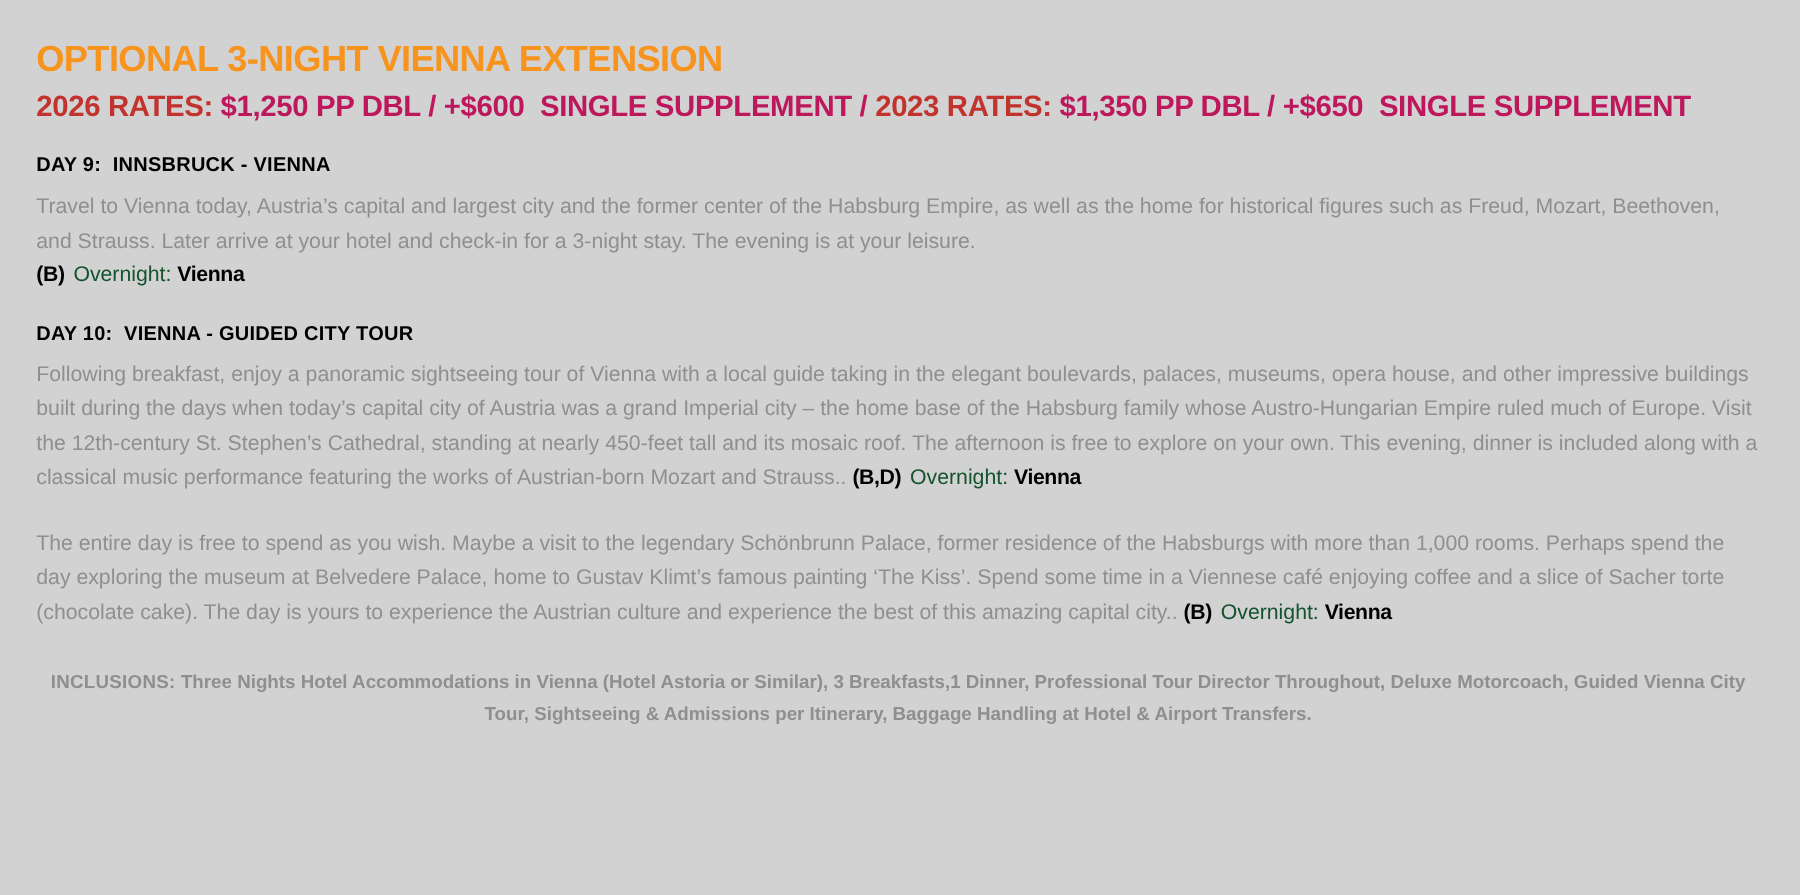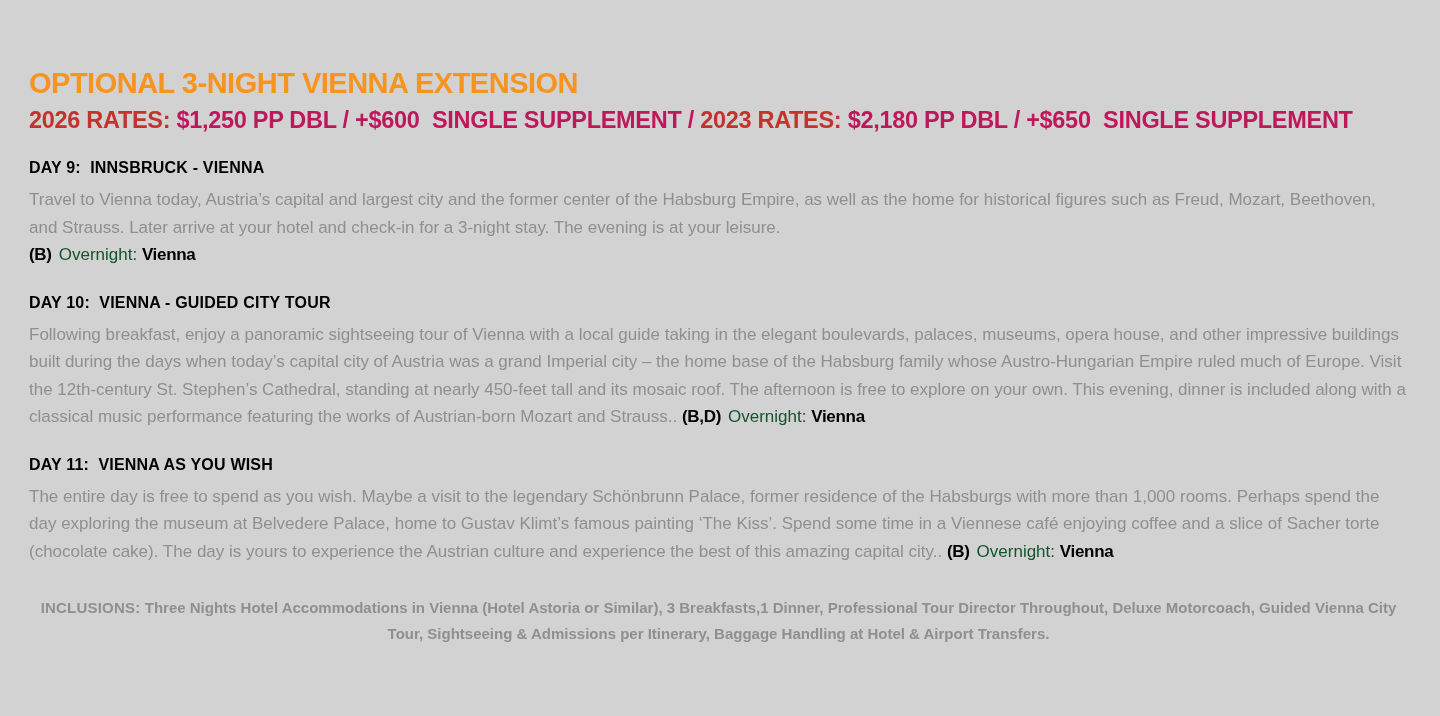--- a/index.html
+++ b/index.html
@@ -7,23 +7,22 @@
     padding: 0;
     background: #d2d2d3;
     font-family: "Liberation Sans", sans-serif;
   }
   .page {
     position: relative;
     width: 1440px;
     height: 657px;
     background: #d2d2d3;
     box-sizing: border-box;
-    padding: 48px 32px 0 29px;
+    padding: 32px 32px 0 29px;
     overflow: hidden;
-    margin-top: 19px;
   }
   .page-title {
     margin: 0 0 7px 0;
     font-size: 29px;
     font-weight: bold;
     letter-spacing: -0.5px;
     color: #f7941e;
     white-space: pre-wrap;
   }
   .rates-line {
@@ -71,38 +70,37 @@
   }
   .inclusions-label { letter-spacing: 0.2px; }
 </style>
 </head>
 <body>
 
 <div class="page">
 
   <h1 class="page-title">OPTIONAL 3-NIGHT VIENNA EXTENSION</h1>
 
-  <p class="rates-line"><span class="red">2026 RATES: </span><span class="blue">$1,250 PP DBL / +$600  SINGLE SUPPLEMENT / </span><span class="red">2023 RATES: </span><span class="blue">$2,180 PP DBL / +$650  SINGLE SUPPLEMENT</span></p>
+  <p class="rates-line"><span class="red">2026 RATES: </span><span class="blue">$1,250 PP DBL / +$600  SINGLE SUPPLEMENT / </span><span class="red">2023 RATES: </span><span class="blue">$1,350 PP DBL / +$650  SINGLE SUPPLEMENT</span></p>
 
   <section class="day">
     <h2 class="day-heading">DAY 9:  INNSBRUCK - VIENNA</h2>
     <p class="day-body"><span>Travel to Vienna today, Austria’s capital and largest city and the former center of the Habsburg Empire, as well as the home for historical figures such as Freud, Mozart, Beethoven, and Strauss. Later arrive at your hotel and check-in for a 3-night stay. The evening is at your leisure.</span></p>
     <p class="meal-line"><span class="meal-code">(B)</span><span class="overnight-label">Overnight:</span>
       <span class="overnight-city">Vienna</span></p>
   </section>
 
   <section class="day">
     <h2 class="day-heading">DAY 10:  VIENNA - GUIDED CITY TOUR</h2>
     <p class="day-body"><span>Following breakfast, enjoy a panoramic sightseeing tour of Vienna with a local guide taking in the elegant boulevards, palaces, museums, opera house, and other impressive buildings built during the days when today’s capital city of Austria was a grand Imperial city – the home base of the Habsburg family whose Austro-Hungarian Empire ruled much of Europe. Visit the 12th-century St. Stephen’s Cathedral, standing at nearly 450-feet tall and its mosaic roof. The afternoon is free to explore on your own. This evening, dinner is included along with a classical music performance featuring the works of Austrian-born Mozart and Strauss..</span>
       <span class="meal-code">(B,D)</span><span class="overnight-label">Overnight:</span>
       <span class="overnight-city">Vienna</span></p>
   </section>
 
   <section class="day">
-    <h2 class="day-heading">DAY 11:  VIENNA AS YOU WISH</h2>
     <p class="day-body"><span>The entire day is free to spend as you wish. Maybe a visit to the legendary Schönbrunn Palace, former residence of the Habsburgs with more than 1,000 rooms. Perhaps spend the day exploring the museum at Belvedere Palace, home to Gustav Klimt’s famous painting ‘The Kiss’. Spend some time in a Viennese café enjoying coffee and a slice of Sacher torte (chocolate cake). The day is yours to experience the Austrian culture and experience the best of this amazing capital city..</span>
       <span class="meal-code">(B)</span><span class="overnight-label">Overnight:</span>
       <span class="overnight-city">Vienna</span></p>
   </section>
 
 
   <p class="inclusions"><span class="inclusions-label">INCLUSIONS: </span><span>Three Nights Hotel Accommodations in Vienna (Hotel Astoria or Similar), 3 Breakfasts,1 Dinner, Professional Tour Director Throughout, Deluxe Motorcoach, Guided Vienna City Tour, Sightseeing &amp; Admissions per Itinerary, Baggage Handling at Hotel &amp; Airport Transfers.</span></p>
 
 </div>
 

